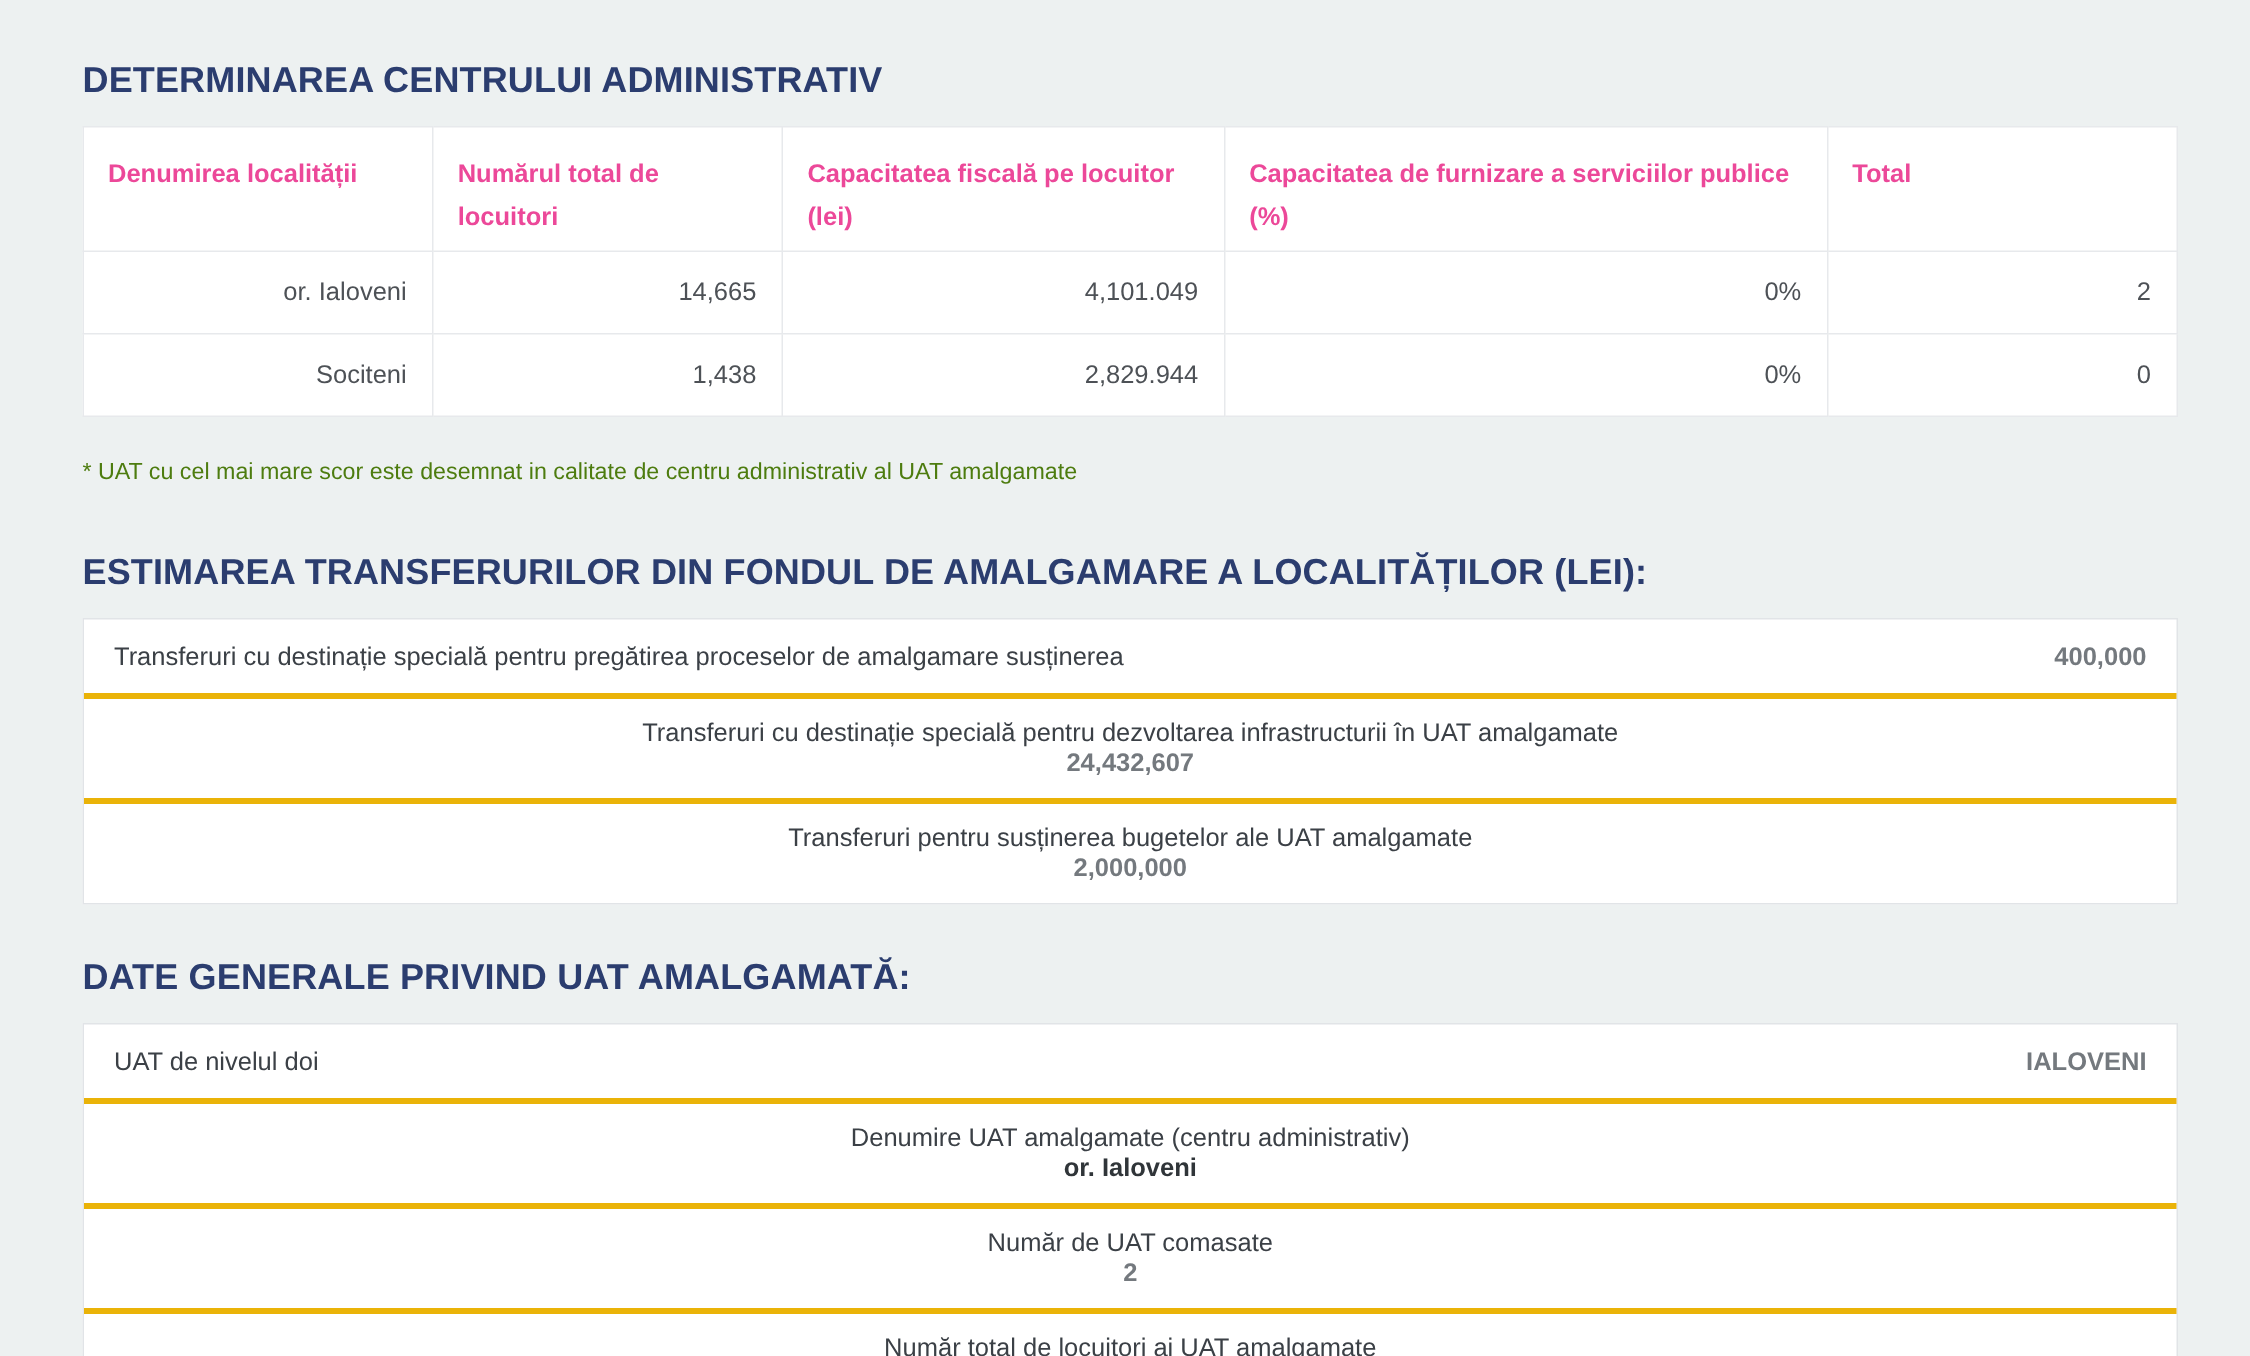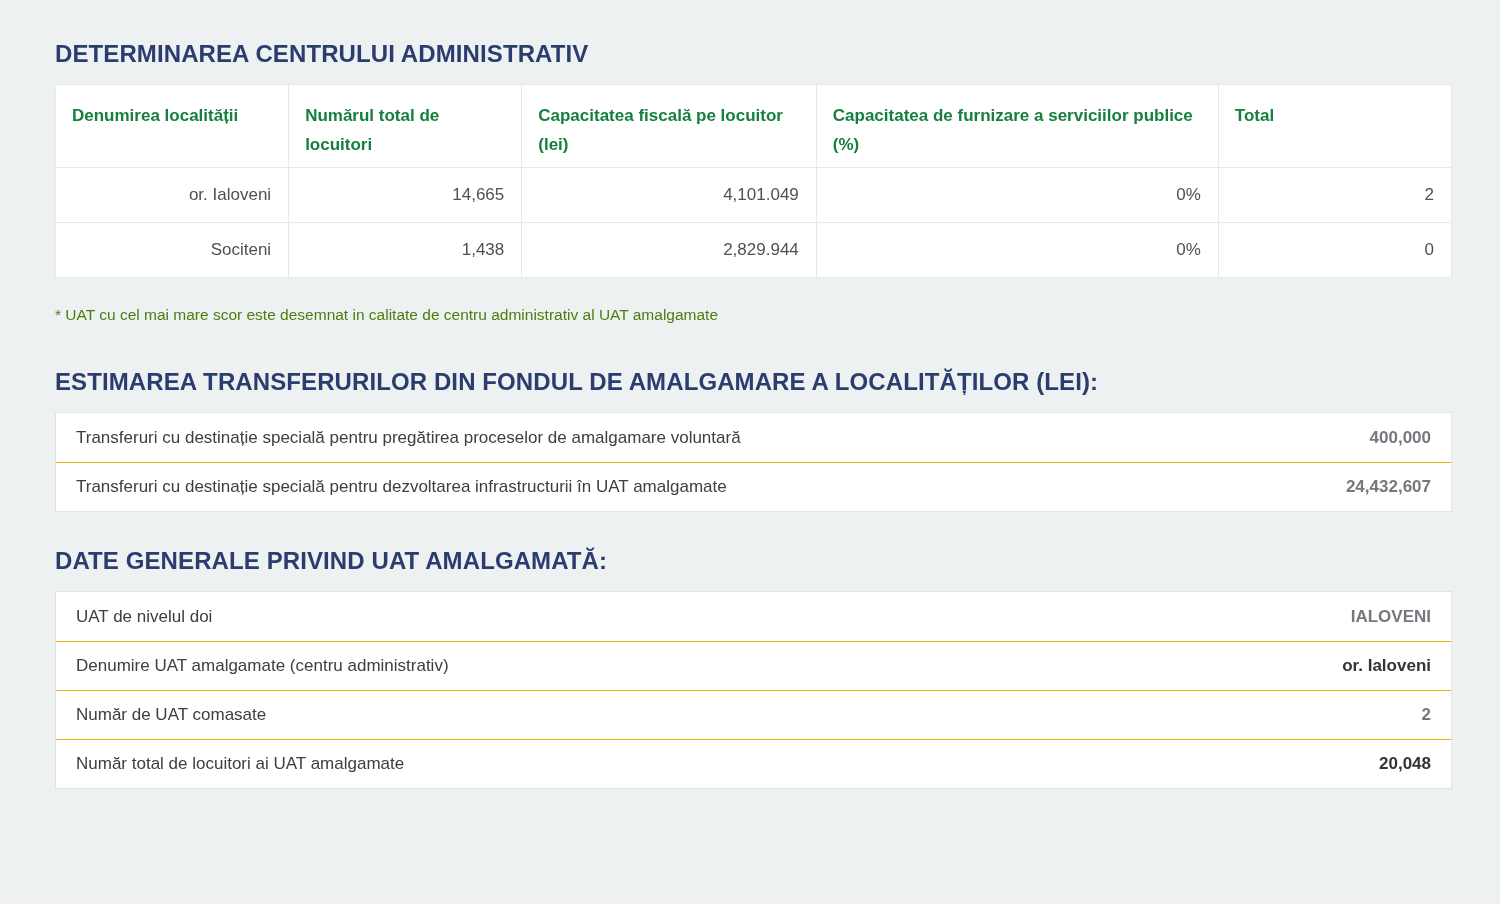--- a/index.html
+++ b/index.html
@@ -26,21 +26,21 @@
     width: 100%;
     border-collapse: collapse;
     background: #ffffff;
     border: 1px solid #e1e4e7;
   }
   table.grid-table th, table.grid-table td {
     border: 1px solid #e7e9ec;
     font-size: 17px;
   }
   table.grid-table th {
-    color: #15803d;
+    color: #ec4899;
     font-weight: 700;
     text-align: left;
     vertical-align: top;
     padding: 16px 16px 2px 16px;
     line-height: 29px;
     height: 83px;
   }
   table.grid-table td {
     color: #4d5156;
     font-weight: 400;
@@ -66,21 +66,21 @@
     background: #ffffff;
     border: 1px solid #e1e4e7;
   }
   .kv-row {
     display: flex;
     align-items: center;
     justify-content: space-between;
     min-height: 49px;
     padding: 13px 20px;
   }
-  .kv-row + .kv-row { border-top: 1px solid #eab308; }
+  .kv-row + .kv-row { border-top: 4px solid #eab308; flex-direction: column; }
   .kv-label {
     font-size: 17px;
     color: #3b4046;
     font-weight: 500;
   }
   .kv-label.bold { font-weight: 700; color: #33383d; }
   .kv-value {
     font-size: 17px;
     font-weight: 700;
     text-align: right;
@@ -133,26 +133,30 @@
     </table>
 
     <p class="footnote">* UAT cu cel mai mare scor este desemnat in calitate de centru administrativ al UAT amalgamate</p>
   </section>
 
   <section class="gap-lg">
     <h1 class="section-title">ESTIMAREA TRANSFERURILOR DIN FONDUL DE AMALGAMARE A LOCALITĂȚILOR (LEI):</h1>
 
     <div class="kv-card">
       <div class="kv-row">
-        <span class="kv-label">Transferuri cu destinație specială pentru pregătirea proceselor de amalgamare voluntară</span>
+        <span class="kv-label">Transferuri cu destinație specială pentru pregătirea proceselor de amalgamare susținerea</span>
         <span class="kv-value gray">400,000</span>
       </div>
       <div class="kv-row">
         <span class="kv-label">Transferuri cu destinație specială pentru dezvoltarea infrastructurii în UAT amalgamate</span>
         <span class="kv-value gray">24,432,607</span>
+      </div>
+      <div class="kv-row">
+        <span class="kv-label">Transferuri pentru susținerea bugetelor ale UAT amalgamate</span>
+        <span class="kv-value gray">2,000,000</span>
       </div>
     </div>
   </section>
 
   <section class="gap-md">
     <h1 class="section-title">DATE GENERALE PRIVIND UAT AMALGAMATĂ:</h1>
 
     <div class="kv-card">
       <div class="kv-row">
         <span class="kv-label">UAT de nivelul doi</span>

